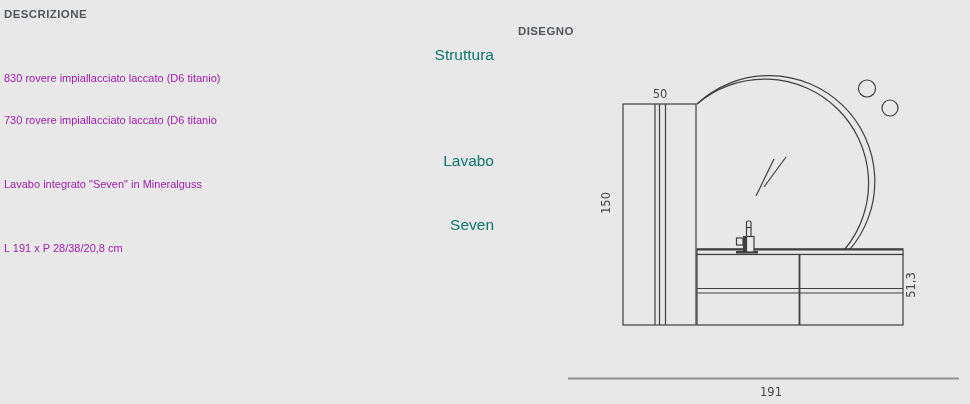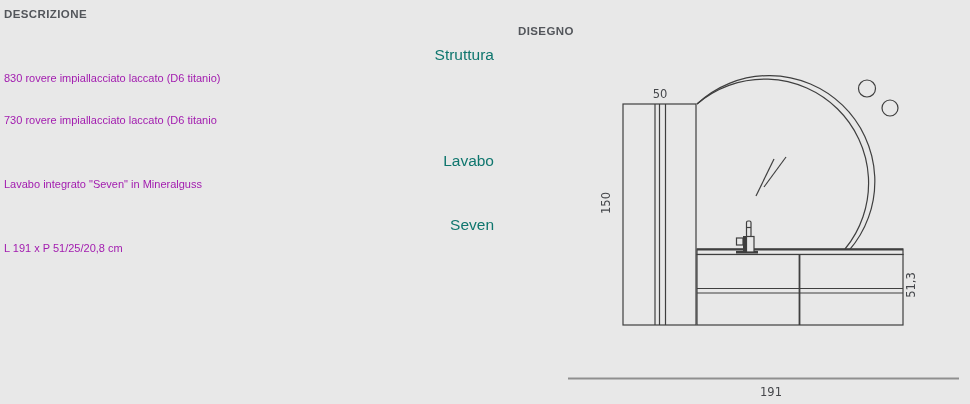--- a/index.html
+++ b/index.html
@@ -87,21 +87,21 @@
     <div class="sec-text">730 rovere impiallacciato laccato (D6 titanio</div>
   </div>
 
   <div class="desc-section">
     <div class="sec-title">Lavabo</div>
     <div class="sec-text">Lavabo integrato "Seven" in Mineralguss</div>
   </div>
 
   <div class="desc-section">
     <div class="sec-title">Seven</div>
-    <div class="sec-text">L 191 x P 51/25/20,8 cm</div>
+    <div class="sec-text">L 191 x P 28/38/20,8 cm</div>
   </div>
 </div>
 
 <div class="col-header disegno-header">DISEGNO</div>
 
 <svg class="drawing-svg" width="970" height="404" viewBox="0 0 970 404">
 
   <g>
     <path class="draw-line" d="M 697 104 A 105.7 105.7 0 0 1 849 250.5"></path>
     <path class="draw-line" d="M 697 104 A 104 104 0 0 1 845 249"></path>

